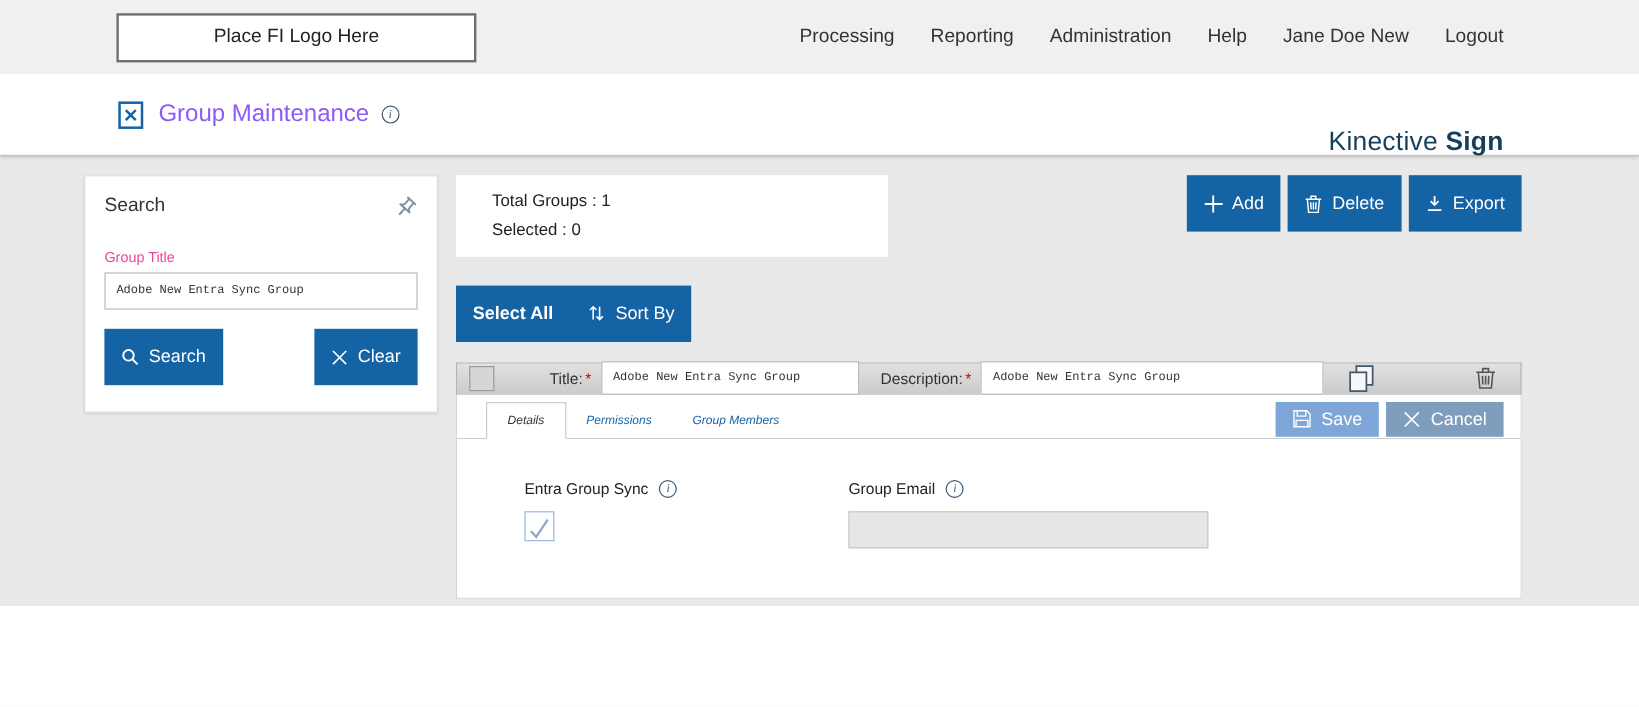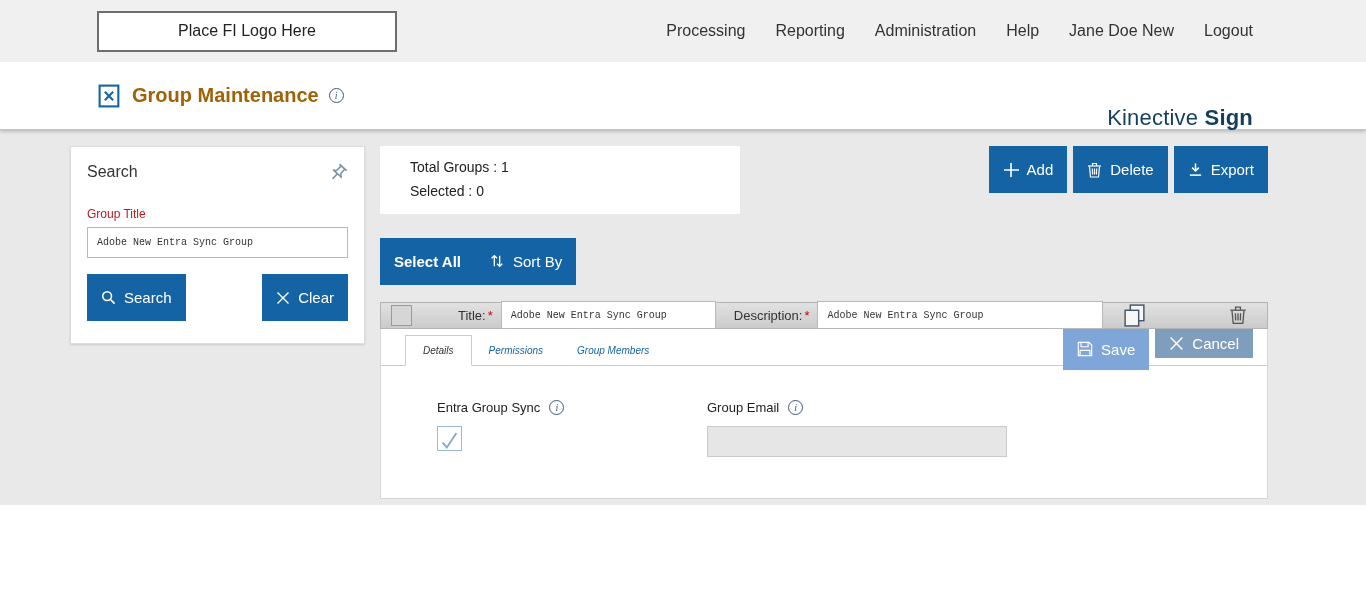--- a/index.html
+++ b/index.html
@@ -26,42 +26,42 @@
   .topnav{display:flex;gap:30px;font-size:16px;color:#333;}
   .nav-item{cursor:pointer;white-space:nowrap;}
   
   .pagebar{
     height:68px;background:#fff;display:flex;align-items:center;
     justify-content:space-between;padding:0 113px 0 97px;
     border-bottom:1px solid #c4c4c4;box-shadow:0 2px 3px rgba(0,0,0,.18);
     position:relative;z-index:2;
   }
   .pagetitle-wrap{display:flex;align-items:center;gap:10px;}
-  .page-title{font-size:20px;font-weight:700;color:#a16207;margin:0;}
+  .page-title{font-size:20px;font-weight:400;color:#8b5cf6;margin:0;}
   .info-icon{
     width:15px;height:15px;border:1px solid #3d5a75;border-radius:50%;
     display:inline-flex;align-items:center;justify-content:center;
     font:italic 10px "Liberation Serif",serif;color:#3d5a75;cursor:pointer;flex:0 0 auto;
   }
   .brand{font-size:22px;color:var(--brand-navy);letter-spacing:.2px;margin-top:44px;}
   .brand b{font-weight:700;}
   
   .content{
     background:#e9e9e9;height:375px;padding:16px 98px 0 70px;
     display:flex;gap:15px;align-items:flex-start;
   }
   
   .search-card{
     width:295px;background:#fff;border:1px solid #ddd;
     box-shadow:0 1px 2px rgba(0,0,0,.12);padding:16px 16px 22px;flex:0 0 auto;
   }
   .search-head{display:flex;justify-content:space-between;align-items:flex-start;}
   .search-title{font-size:16px;color:#333;}
   .pin-btn{cursor:pointer;line-height:0;}
-  .field-label{font-size:12px;color:#b91c1c;margin:24px 0 6px;}
+  .field-label{font-size:12px;color:#ec4899;margin:24px 0 6px;}
   .text-input{
     width:100%;height:31px;border:1px solid #b9b9b9;padding:0 9px;
     font-size:10px;color:#333;font-family:Liberation Mono, monospace;background:#fff;
   }
   .search-actions{margin-top:16px;display:flex;justify-content:space-between;}
   .btn{
     display:inline-flex;align-items:center;gap:8px;border:none;cursor:pointer;
     background:var(--primary-blue);color:#fff;font-size:15px;height:47px;
     padding:0 14px;font-family:inherit;line-height:1;
   }
@@ -100,21 +100,21 @@
     padding:5px 14px 0 24px;height:37px;
   }
   .tab{
     padding:9px 17px;font-size:10px;color:var(--primary-blue);cursor:pointer;white-space:nowrap;font-style:italic;
   }
   .tab.active{
     background:#fff;border:1px solid #ccc;border-bottom:1px solid #fff;
     margin-bottom:-1px;color:#333;
   }
   .tab-actions{margin-left:auto;display:flex;gap:6px;align-self:center;}
-  .btn-save{background:var(--save-blue);height:41px;}
+  .btn-save{background:var(--save-blue);height:29px;}
   .btn-cancel{background:var(--cancel-blue);height:29px;}
   
   .tab-content{background:#fff;padding:34px 40px 40px 56px;display:flex;min-height:132px;}
   .field{width:270px;}
   .field-head{display:flex;align-items:center;gap:9px;font-size:13px;color:#222;}
   .check-box{
     margin-top:11px;width:25px;height:25px;border:1px solid #9ab7dd;background:#fff;
     display:flex;align-items:flex-end;justify-content:center;cursor:pointer;
   }
   .disabled-input{

